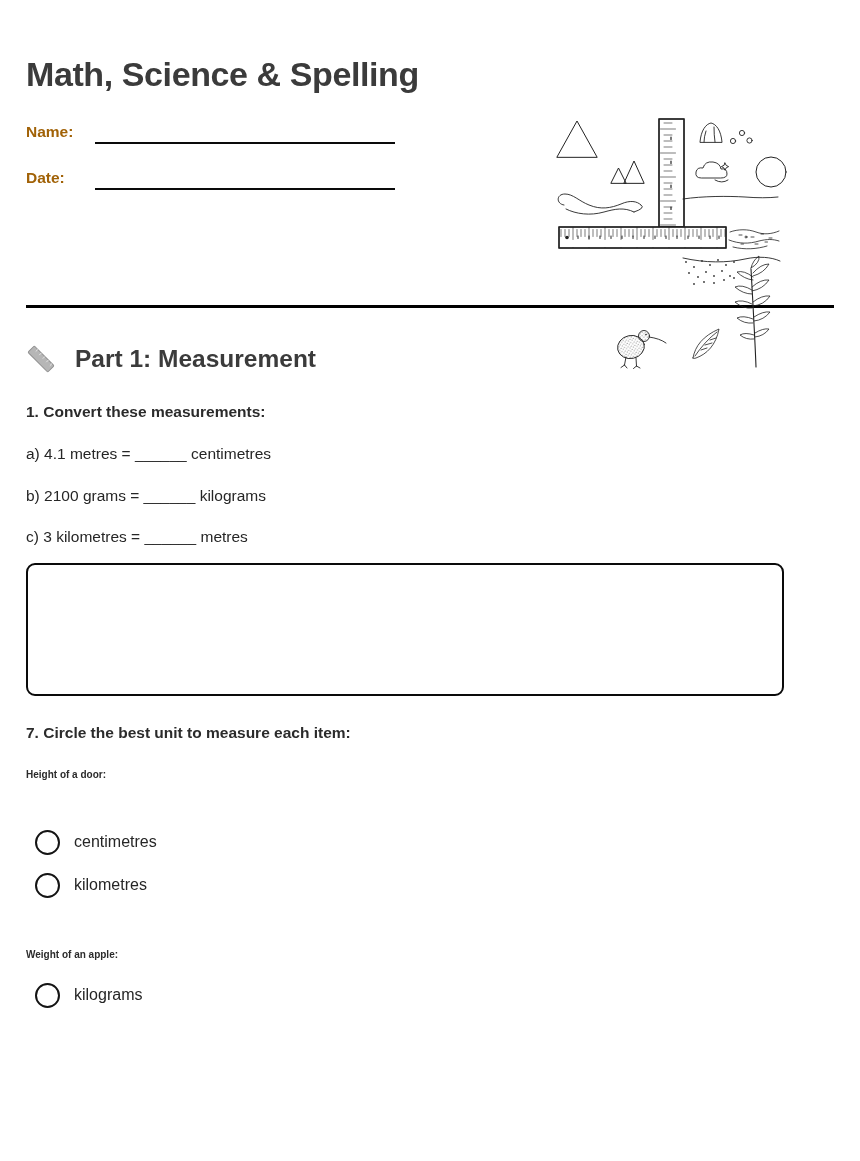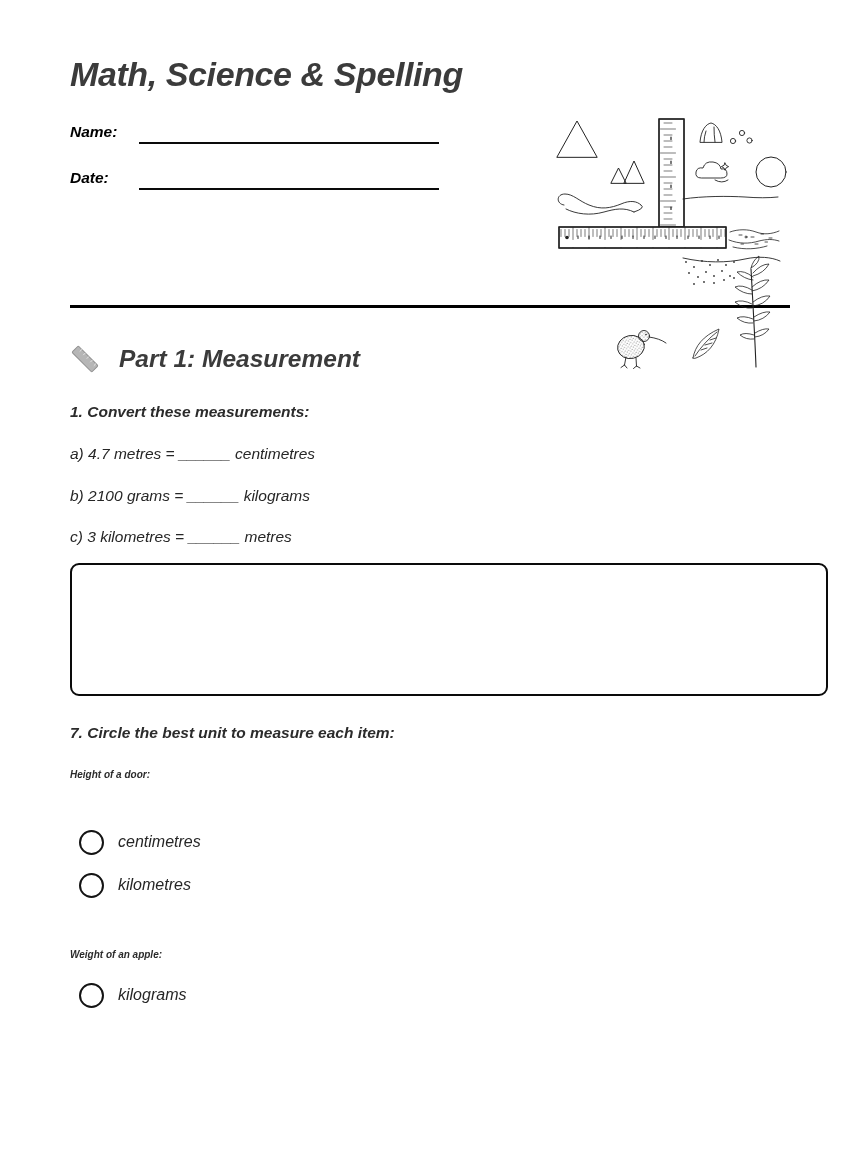--- a/index.html
+++ b/index.html
@@ -4,34 +4,34 @@
 <title>Math, Science &amp; Spelling</title>
 <style>
   html, body { margin: 0; padding: 0; }
   body {
     width: 860px; height: 1161px; overflow: hidden;
     background: #ffffff;
     font-family: "Liberation Sans", sans-serif;
     color: #262626;
   }
   .page { position: relative; width: 860px; height: 1161px; }
-  .content { padding: 0 70px; font-style: italic; }
+  .content { padding: 0 26px; }
 
   .title {
     margin: 52px 0 0 0;
     max-width: 440px;
     font-size: 34px; line-height: 44px; font-weight: 700;
     letter-spacing: -0.4px;
     color: #3b3b3b;
   }
 
   .field-row { display: flex; align-items: flex-end; width: 369px; }
   .field-row.name { margin-top: 24px; }
   .field-row.date { margin-top: 22px; }
-  .field-label { font-size: 15.5px; font-weight: 700; width: 69px; padding-bottom: 3px; color: #000000; }
+  .field-label { font-size: 15.5px; font-weight: 700; width: 69px; padding-bottom: 3px; color: #a16207; }
   .field-line {
     flex: 1; height: 24px; box-sizing: border-box;
     border: none; border-bottom: 2px solid #0a0a0a;
     background: transparent; outline: none;
     font: inherit; color: inherit; padding: 0 2px;
   }
 
   .illustration { position: absolute; left: 543px; top: 55px; width: 252px; height: 262px; }
   .illustration svg { width: 100%; height: 100%; }
 
@@ -93,21 +93,21 @@
           <g transform="rotate(45 15 15)">
             <rect x="1" y="10.5" width="28" height="9" rx="1.2" fill="#b6b6b6" stroke="#909090" stroke-width="1"></rect>
             <path d="M6 10.5v3 M11 10.5v3 M16 10.5v3 M21 10.5v3 M26 10.5v3" stroke="#e8e8e8" stroke-width="0.9" fill="none"></path>
           </g>
         </svg>
       </span>
       <span>Part 1: Measurement</span>
     </div>
 
     <p class="q-prompt">1. Convert these measurements:</p>
-    <p class="q-item">a) 4.7 metres = ______ centimetres</p>
+    <p class="q-item">a) 4.1 metres = ______ centimetres</p>
     <p class="q-item">b) 2100 grams = ______ kilograms</p>
     <p class="q-item">c) 3 kilometres = ______ metres</p>
 
     <textarea class="answer-box" style=""></textarea>
 
     <p class="q-prompt">7. Circle the best unit to measure each item:</p>
 
     <p class="sub-label">Height of a door:</p>
 
     <div class="option-row first">

